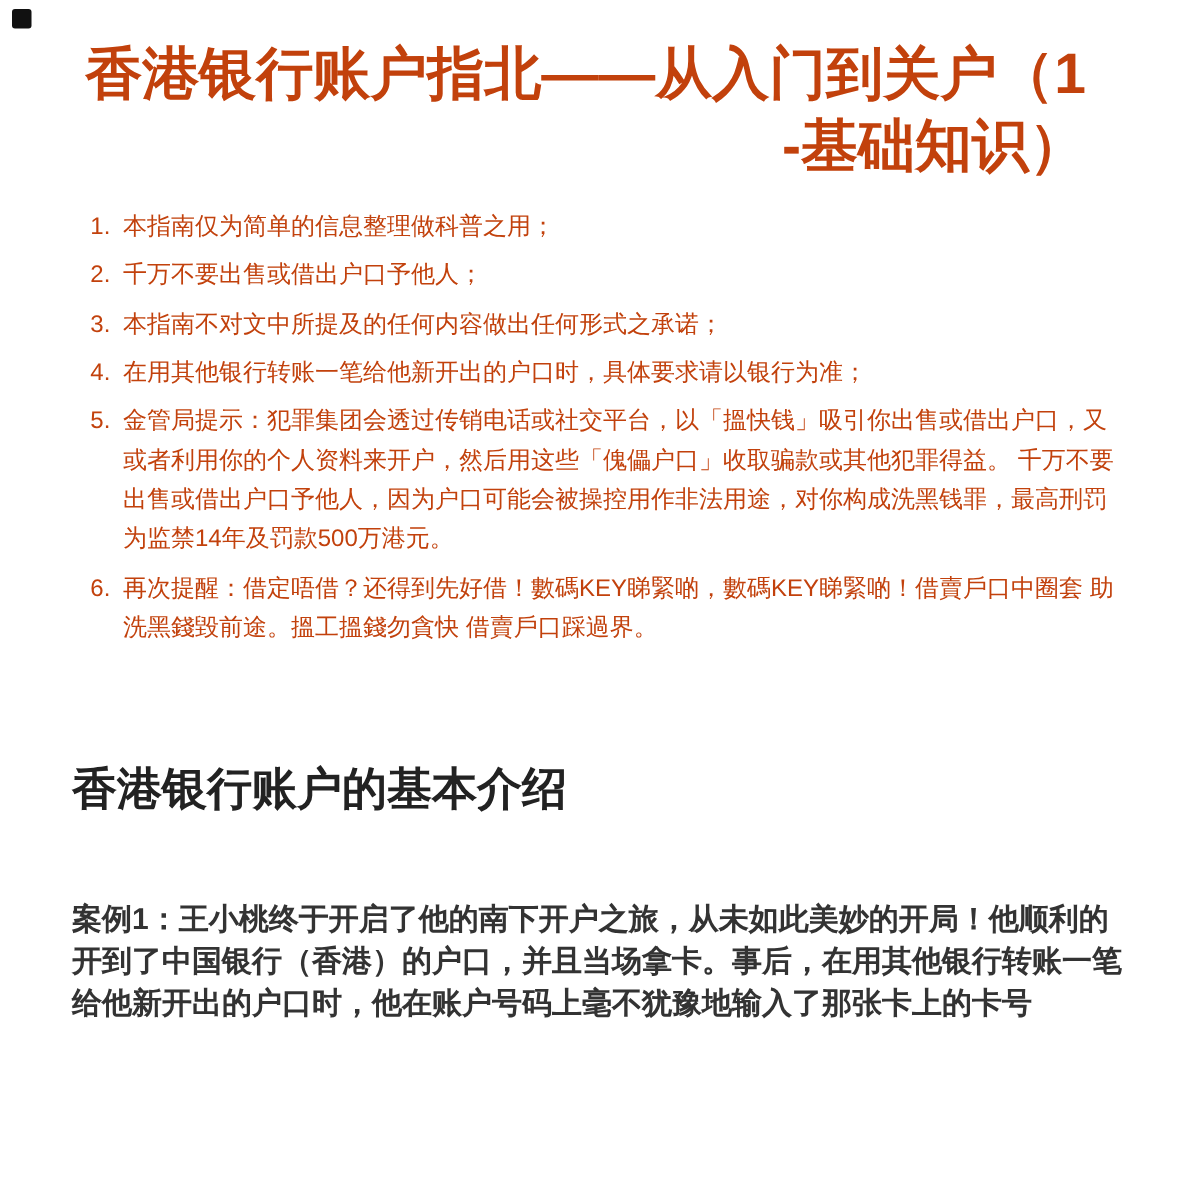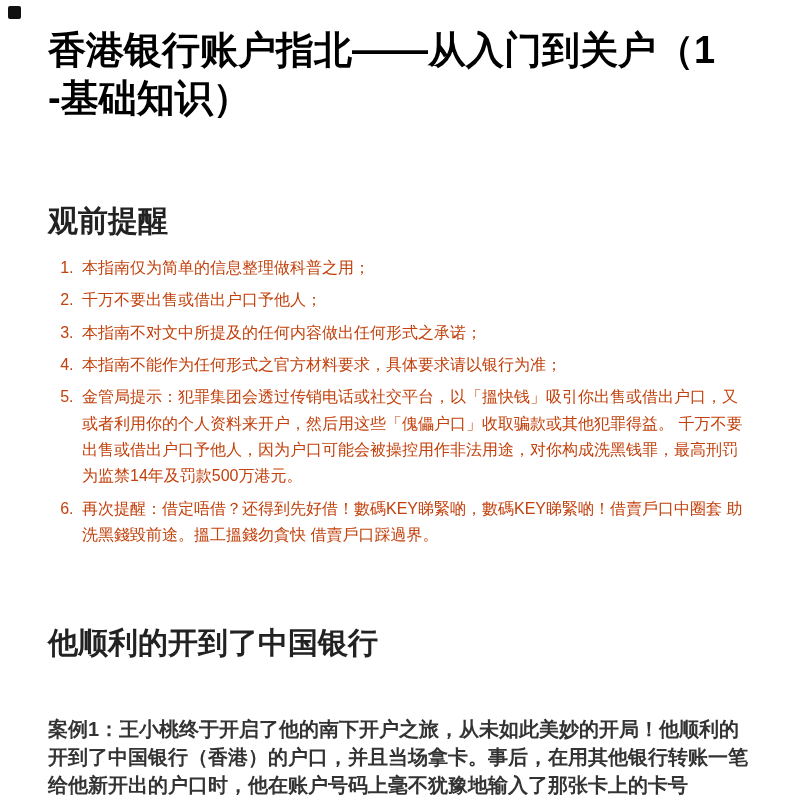--- a/index.html
+++ b/index.html
@@ -26,23 +26,24 @@
   .container {
     margin: 0 48px;
     width: 704px;
   }
   .article-title {
     margin: 27px 0 0 0;
     width: 676px;
     font-size: 38px;
     line-height: 1.26;
     font-weight: 700;
-    color: #000000;
+    color: #c2410c;
     word-break: break-all;
     letter-spacing: 0;
+    text-align: right;
   }
   .section-heading {
     font-size: 30px;
     line-height: 1.2;
     font-weight: 700;
     color: #222222;
     margin: 0;
   }
   .heading-notice {
     margin-top: 80px;
@@ -74,28 +75,27 @@
 </style>
 </head>
 <body>
 
 <div class="corner-mark"></div>
 
 <div class="container">
 
   <h1 class="article-title">香港银行账户指北——从入门到关户（1-基础知识）</h1>
 
-  <h2 class="section-heading heading-notice">观前提醒</h2>
 
   <ol class="notice-list">
     <li>本指南仅为简单的信息整理做科普之用；</li>
     <li>千万不要出售或借出户口予他人；</li>
     <li>本指南不对文中所提及的任何内容做出任何形式之承诺；</li>
-    <li>本指南不能作为任何形式之官方材料要求，具体要求请以银行为准；</li>
+    <li>在用其他银行转账一笔给他新开出的户口时，具体要求请以银行为准；</li>
     <li>金管局提示：犯罪集团会透过传销电话或社交平台，以「搵快钱」吸引你出售或借出户口，又或者利用你的个人资料来开户，然后用这些「傀儡户口」收取骗款或其他犯罪得益。 千万不要出售或借出户口予他人，因为户口可能会被操控用作非法用途，对你构成洗黑钱罪，最高刑罚为监禁14年及罚款500万港元。</li>
     <li>再次提醒：借定唔借？还得到先好借！數碼KEY睇緊啲，數碼KEY睇緊啲！借賣戶口中圈套 助洗黑錢毀前途。搵工搵錢勿貪快 借賣戶口踩過界。</li>
   </ol>
 
-  <h2 class="section-heading heading-intro">他顺利的开到了中国银行</h2>
+  <h2 class="section-heading heading-intro">香港银行账户的基本介绍</h2>
 
   <p class="case-paragraph">案例1：王小桃终于开启了他的南下开户之旅，从未如此美妙的开局！他顺利的开到了中国银行（香港）的户口，并且当场拿卡。事后，在用其他银行转账一笔给他新开出的户口时，他在账户号码上毫不犹豫地输入了那张卡上的卡号</p>
 
 </div>
 
 </body></html>

